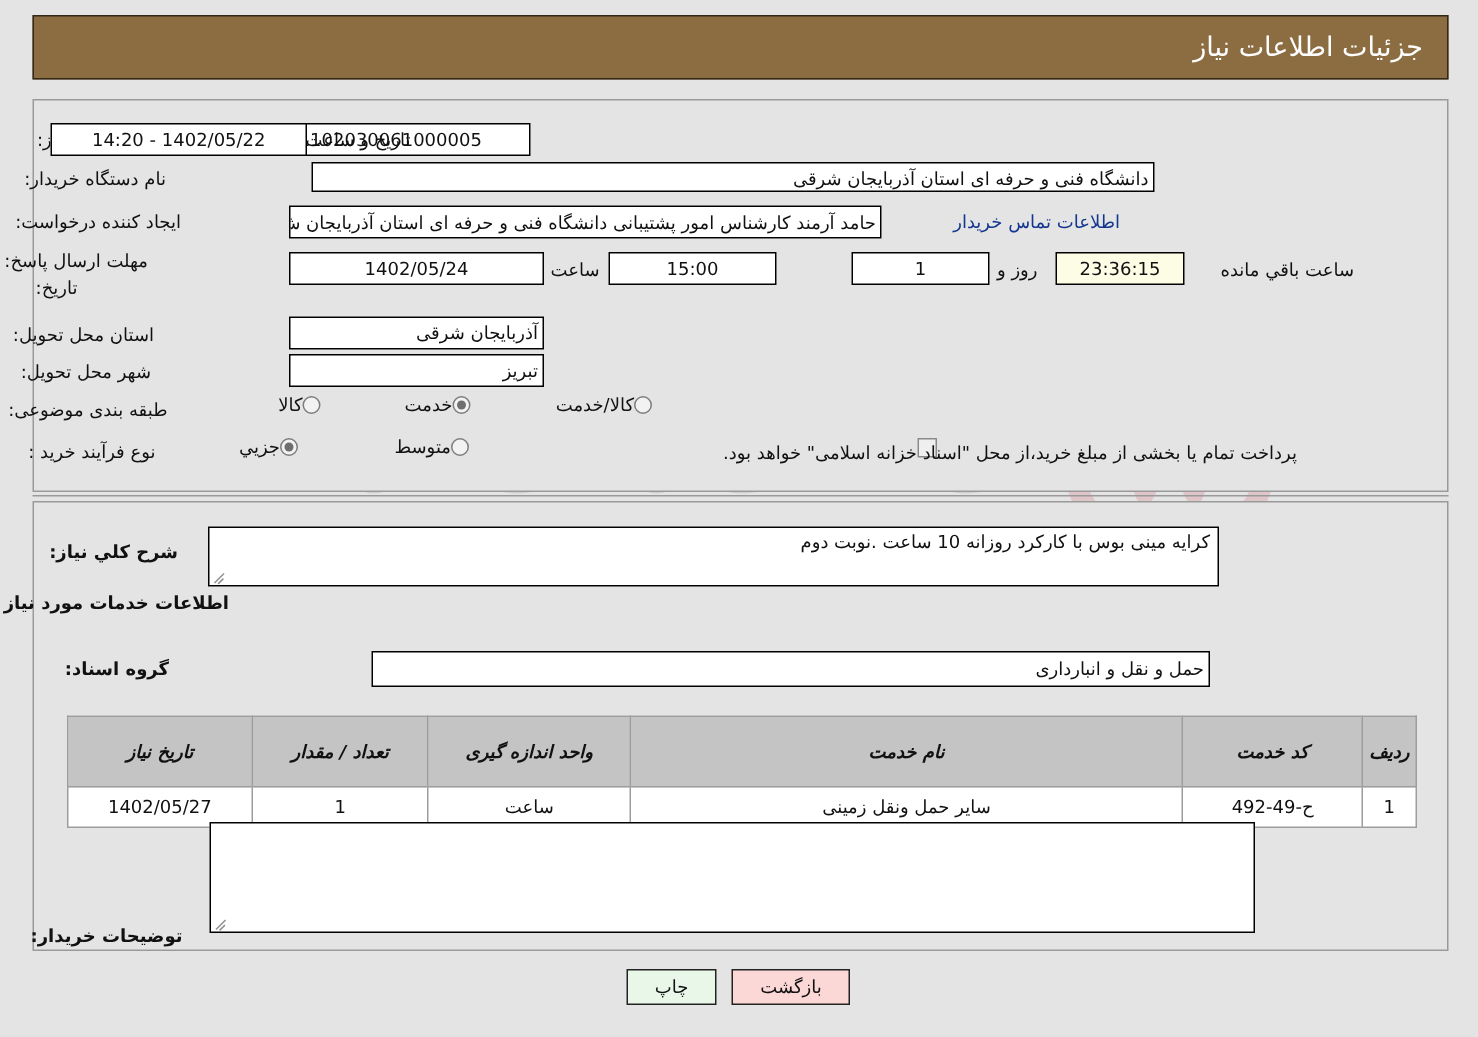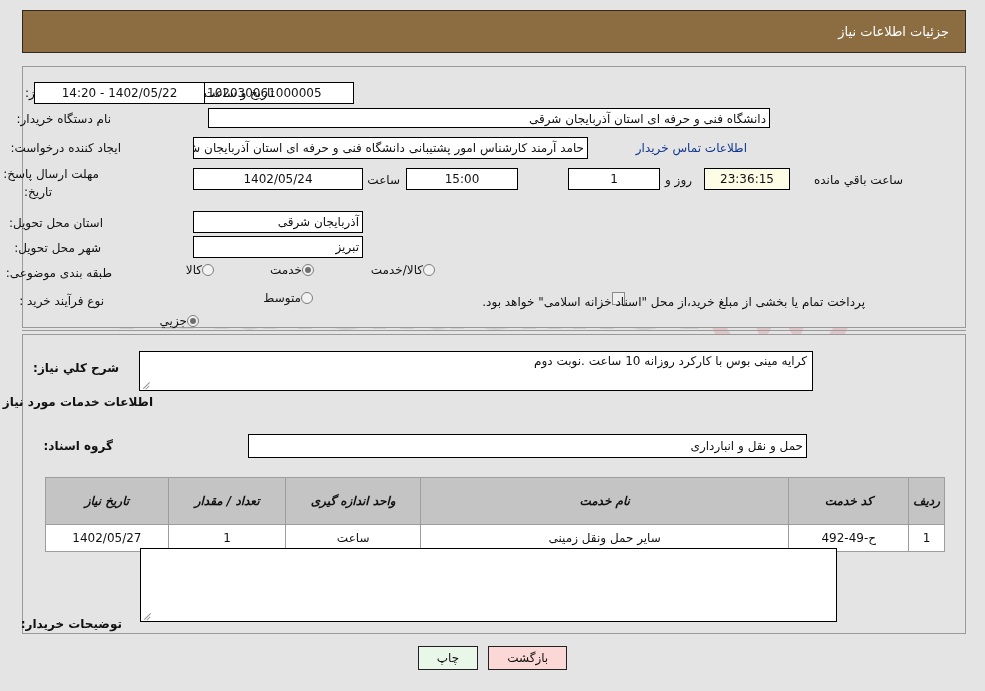--- a/index.html
+++ b/index.html
@@ -50,21 +50,21 @@
     position: absolute;
     left: 22px; top: 10px;
     width: 944px; height: 43px;
     background: #8c6d42;
     border: 1px solid #33291a;
     color: #ffffff;
     display: flex;
     align-items: center;
     justify-content: flex-start;
     padding: 0 16px;
-    font-size: 13px;
+    font-size: 18px;
     z-index: 10;
   }
 
   
   .panel {
     position: absolute;
     background: #e4e4e4;
     border: 1px solid #9a9a9a;
     z-index: 10;
   }
@@ -293,21 +293,21 @@
   <div class="radio-wrap" style="right:666px; top:263px;">
     <span class="radio-dot on"></span>
     <span>خدمت</span>
   </div>
   <div class="radio-wrap" style="right:545px; top:263px;">
     <span class="radio-dot"></span>
     <span>کالا/خدمت</span>
   </div>
 
   <div class="lbl" style="right:881px; top:293px;">نوع فرآیند خرید :</div>
-  <div class="radio-wrap" style="right:781px; top:291px;margin-top:23px;">
+  <div class="radio-wrap" style="right:781px; top:291px;">
     <span class="radio-dot on"></span>
     <span>جزیي</span>
   </div>
   <div class="radio-wrap" style="right:667px; top:291px;">
     <span class="radio-dot"></span>
     <span>متوسط</span>
   </div>
   <div class="cbx" style="right:360px; top:292px;"></div>
   <div class="lbl" style="right:120px; top:294px;">پرداخت تمام یا بخشی از مبلغ خرید،از محل "اسناد خزانه اسلامی" خواهد بود.</div>
 

